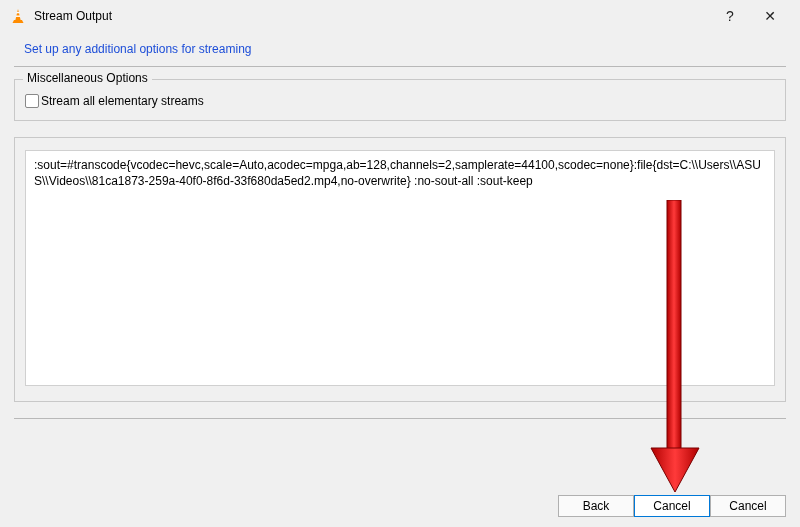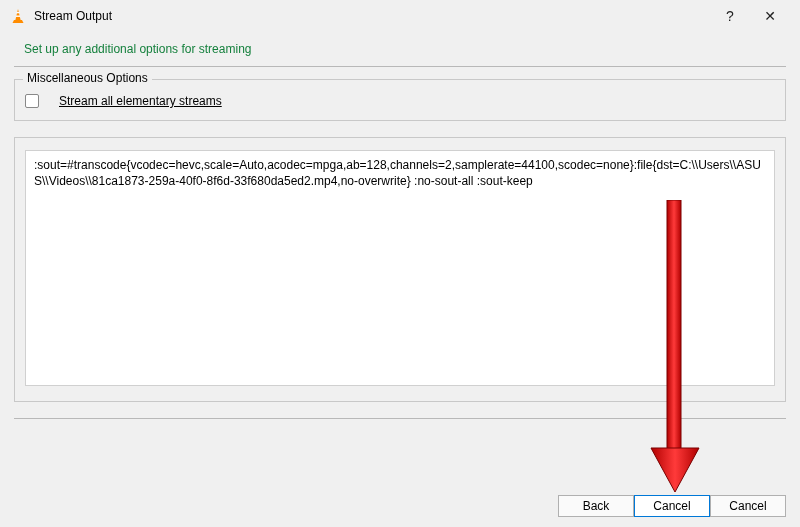--- a/index.html
+++ b/index.html
@@ -27,42 +27,41 @@
   }
   .title-text { font-size: 12px; }
   .tb-spacer { flex: 1; }
   .tb-btn {
     width: 40px; height: 28px;
     display: flex; align-items: center; justify-content: center;
     font-size: 14px; color: #222;
   }
   .content { padding: 10px 14px 0 14px; }
   .section-title { font-weight: 700; font-size: 12px; margin-bottom: 2px; }
-  .section-sub { font-size: 12px; margin-left: 10px; color: #15803d; }
+  .section-sub { font-size: 12px; margin-left: 10px; color: #1d4ed8; }
   .hr {
     border: none; border-top: 1px solid #b8b8b8;
     margin: 10px 0 12px 0;
   }
   .groupbox {
     border: 1px solid #c8c8c8;
     margin-bottom: 16px;
     position: relative;
     padding: 12px 10px 10px 10px;
-    text-decoration: underline;
   }
   .group-legend {
     position: absolute;
     top: -9px; left: 8px;
     background: #f0f0f0;
     padding: 0 4px;
     font-size: 12px;
   }
   .checkbox-row {
     display: flex; align-items: center;
-    gap: 20px;
+    gap: 2px;
     padding: 2px 0;
   }
   .chk {
     width: 14px; height: 14px;
     border: 1px solid #888;
     border-radius: 2px;
     background: #fff;
     display: inline-block;
   }
   .outbox {

